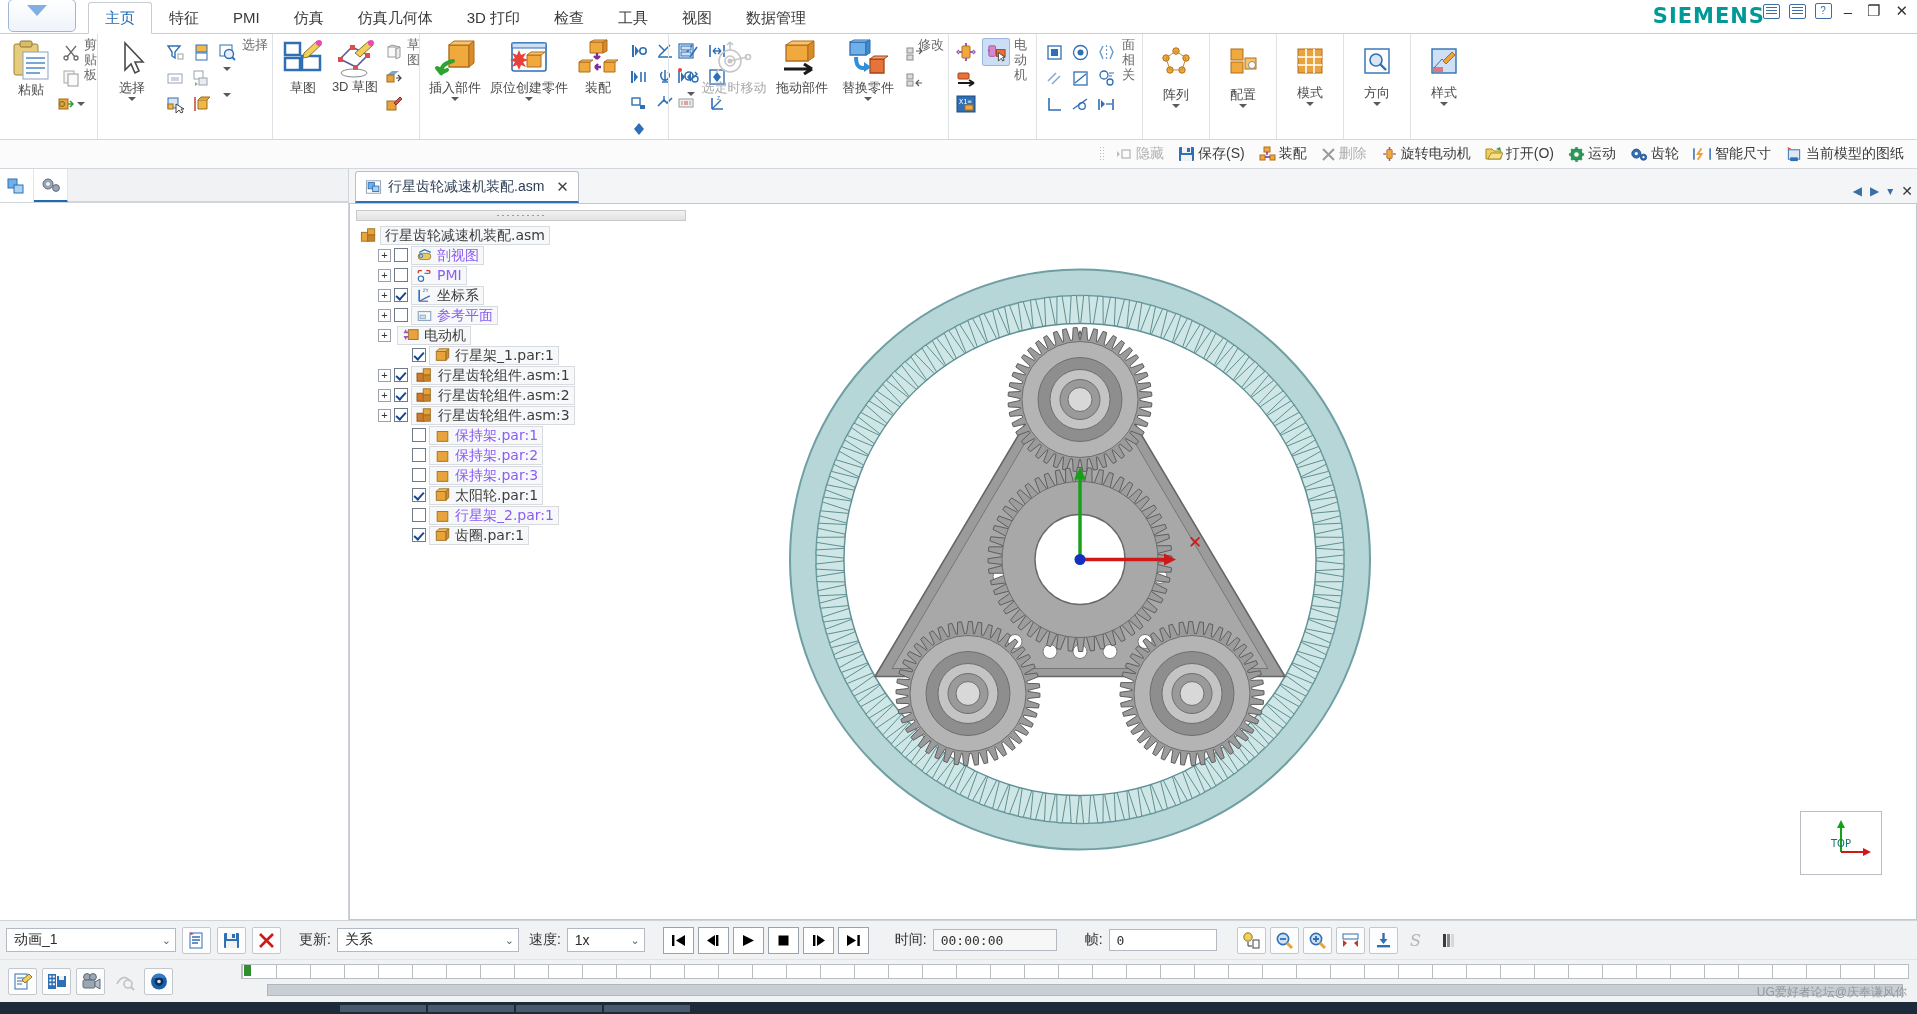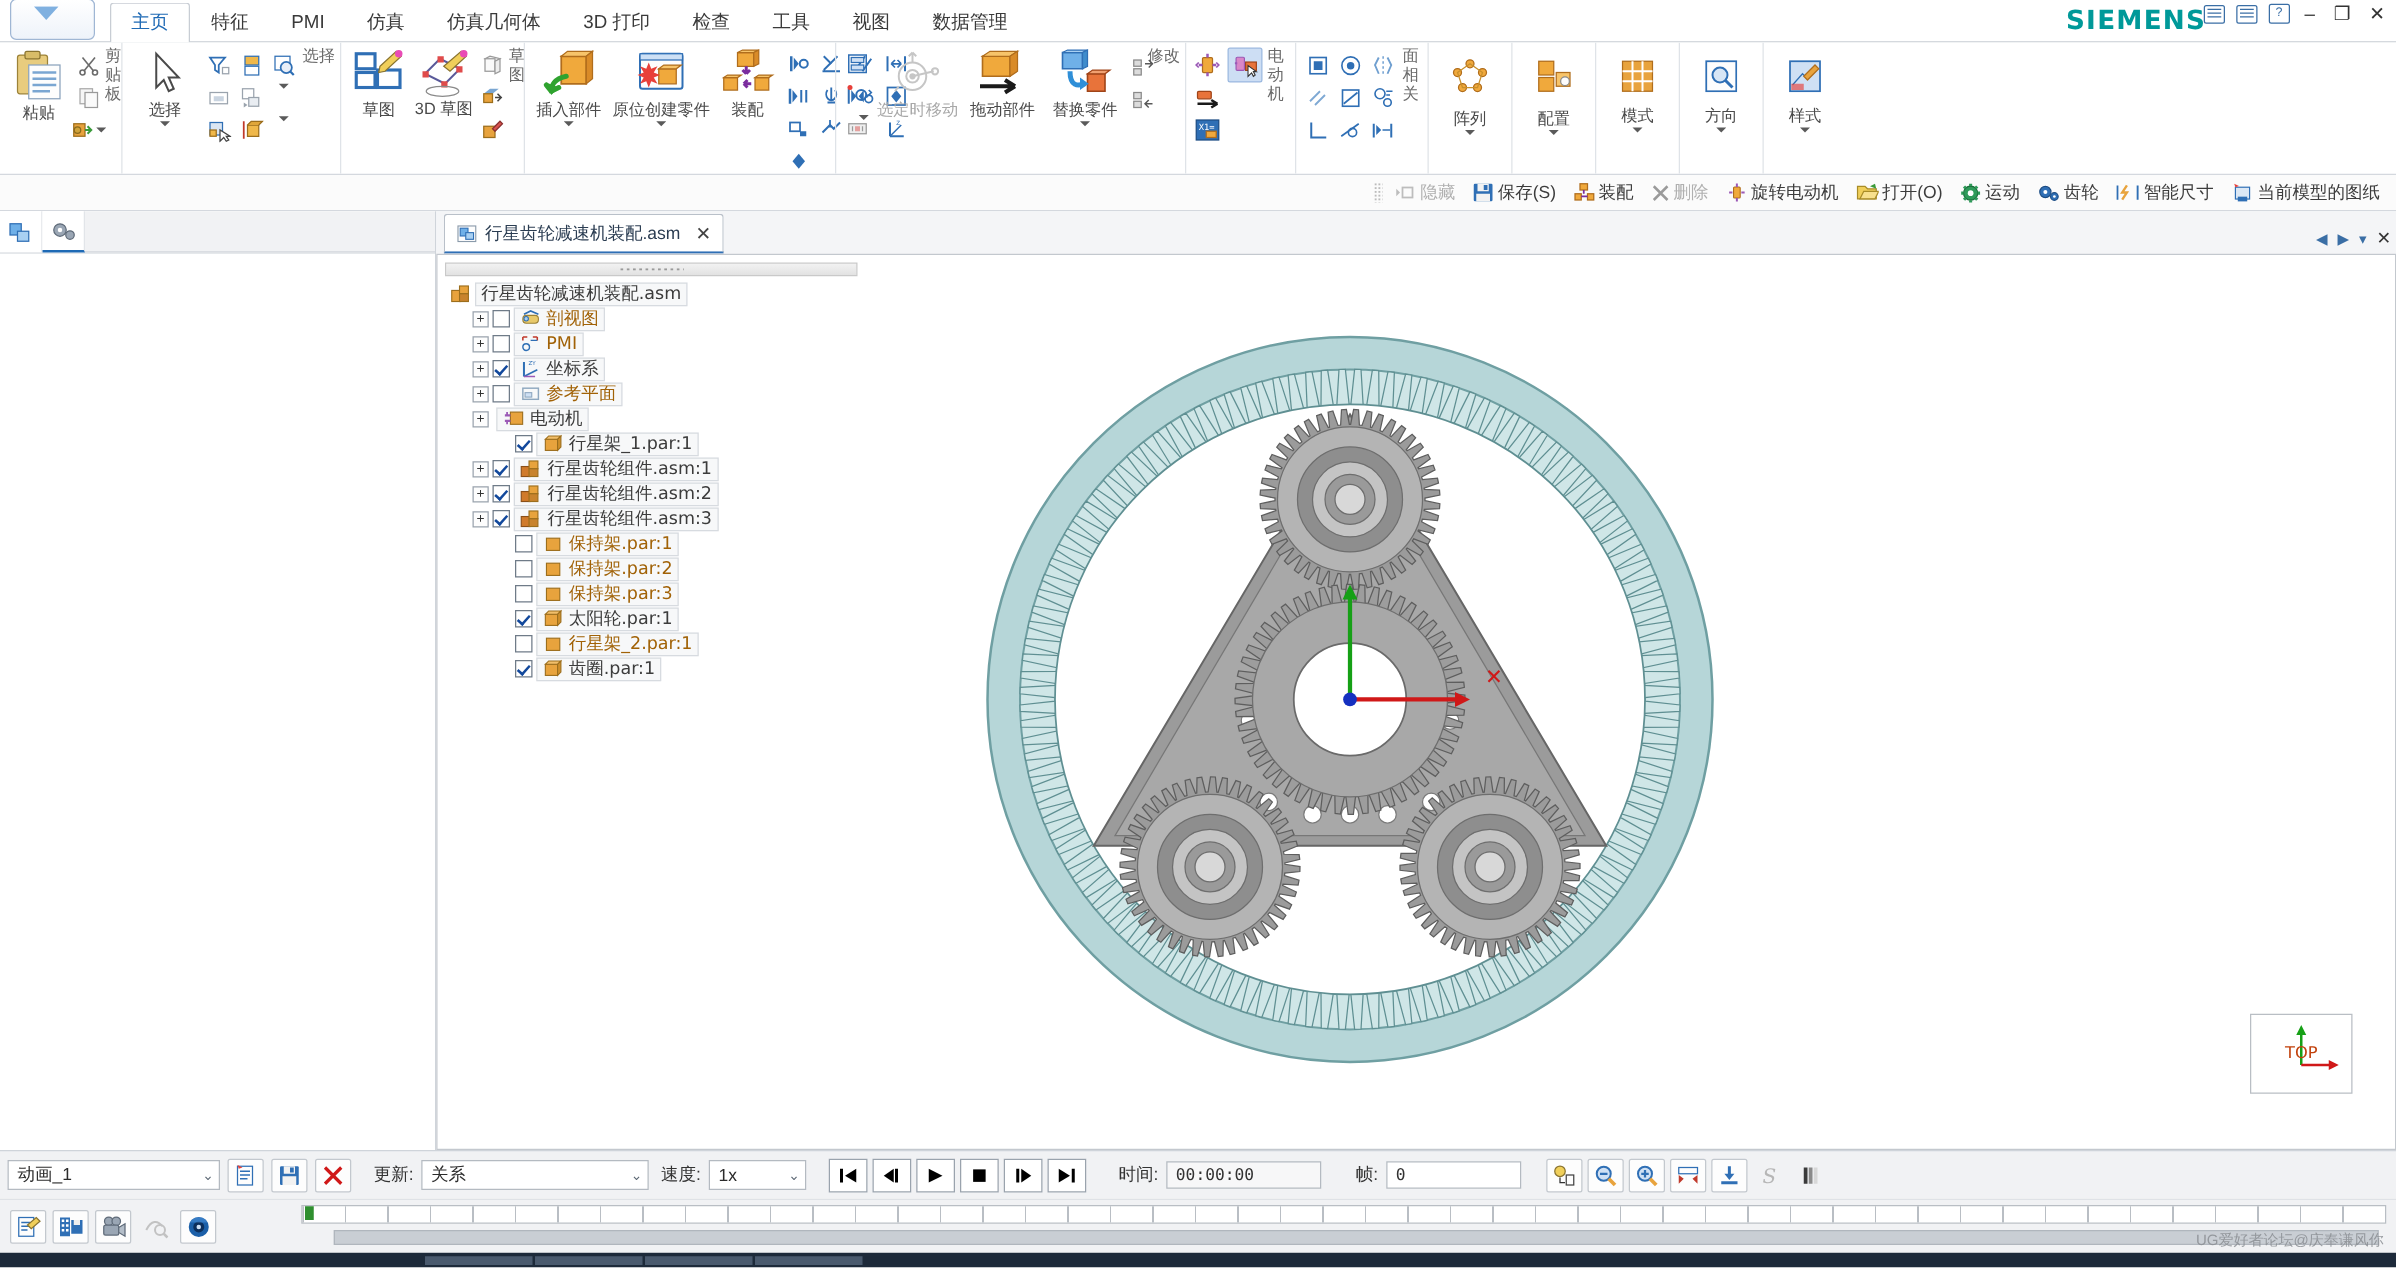--- a/index.html
+++ b/index.html
@@ -92,30 +92,30 @@
   .trow{display:flex;align-items:center;height:20px;gap:3px;white-space:nowrap;}
   .exp{width:13px;height:13px;border:1px solid #9aa3ad;background:#fdfdfd;font-size:11px;line-height:11px;
        text-align:center;color:#333;cursor:default;box-sizing:border-box;}
   .exp.none{border:none;background:none;}
   .cb{width:14px;height:14px;border:1px solid #6f7b88;background:#fff;box-sizing:border-box;position:relative;cursor:default;}
   .cb.on:after{content:"";position:absolute;left:3px;top:1px;width:4px;height:8px;border:solid #12489c;
        border-width:0 2.2px 2.2px 0;transform:rotate(42deg);}
   .tlabel{border:1px solid #d7dbe0;background:#f7f8f9;padding:0 4px;height:19px;line-height:18px;
        font-family:"DejaVu Sans","Liberation Sans",sans-serif;font-size:14px;box-sizing:border-box;
        display:flex;align-items:center;gap:4px;}
-  .tlabel.dim{color:#a16207;}
+  .tlabel.dim{color:#8b5cf6;align-items:flex-end;}
   .tlabel.root{background:#f7f8f9;}
   .statusmsg{margin-top:48px;margin-left:4px;}
   .statusmsg .bar{width:20px;height:7px;background:#e8a33d;margin-left:2px;}
   .statusmsg .box{display:inline-block;border:1px solid #cbd0d6;background:#f7f8f9;color:#9aa0a6;
        padding:2px 10px;font-size:14px;margin-top:1px;}
 
   
   .viewcube{position:absolute;right:34px;bottom:44px;width:80px;height:62px;border:1px solid #b9bec4;background:#fff;}
-  .viewcube .t{position:absolute;left:50%;top:50%;transform:translate(-50%,-50%);color:#c2410c;font-size:13px;
+  .viewcube .t{position:absolute;left:50%;top:50%;transform:translate(-50%,-50%);color:#0f766e;font-size:10px;
        font-family:"DejaVu Sans",sans-serif;text-align:right;}
 
   
   .animbar{height:38px;background:#f1f2f4;border-top:1px solid #cfd4da;display:flex;align-items:center;
            padding:0 6px;gap:6px;flex:0 0 auto;}
   .sel{height:24px;border:1px solid #b4bac1;background:#fff;display:flex;align-items:center;
        padding:0 4px 0 7px;font-size:14px;color:#2b2b2b;box-sizing:border-box;justify-content:space-between;}
   .sel .arw{margin-left:auto;color:#5a6672;font-size:11px;padding-left:8px;}
   .sqbtn{width:27px;height:25px;border:1px solid #c3c8ce;background:#fdfdfd;border-radius:2px;
          display:flex;align-items:center;justify-content:center;cursor:default;}

